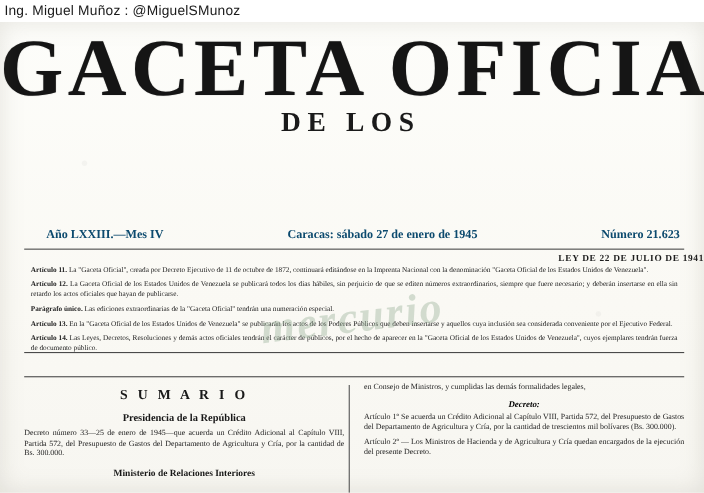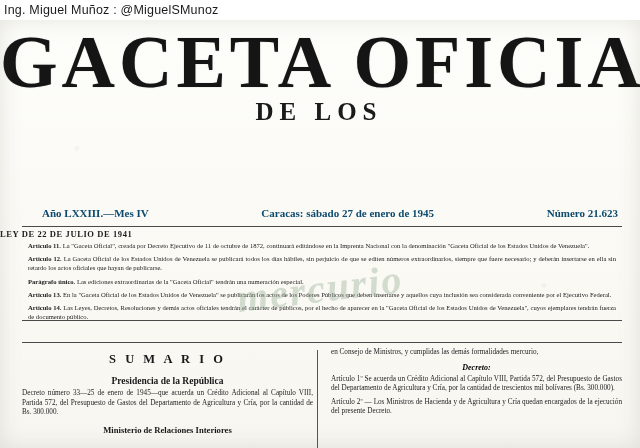--- a/index.html
+++ b/index.html
@@ -102,21 +102,21 @@
     left:22px;right:18px;
     height:1px;
     background:#4a4a4a;
   }
   .rule-top{top:206px;}
   .rule-bot{top:300px;}
   .law-head{
     position:absolute;
     left:0;right:0;
     top:209px;
-    text-align:left;
+    text-align:right;
     font-size:8.5px;
     font-weight:bold;
     letter-spacing:0.6px;
     color:#1d1d1d;
   }
   .law-body{
     position:absolute;
     left:28px;right:24px;
     top:221px;
     font-size:6.6px;
@@ -264,21 +264,21 @@
         <div class="sumario">S U M A R I O</div>
         <div class="sec-title">Presidencia de la República</div>
         <div class="body-text">
           <p>Decreto número 33—25 de enero de 1945—que acuerda un Crédito Adicional al Capítulo VIII, Partida 572, del Presupuesto de Gastos del Departamento de Agricultura y Cría, por la cantidad de Bs. 300.000.</p>
         </div>
         <div class="sec-title small">Ministerio de Relaciones Interiores</div>
       </div>
 
       <div class="col rcol">
         <div class="body-text">
-          <p>en Consejo de Ministros, y cumplidas las demás formalidades mercurio,</p>
+          <p>en Consejo de Ministros, y cumplidas las demás formalidades legales,</p>
         </div>
         <div class="decreto">Decreto:</div>
         <div class="body-text">
           <p>Artículo 1º  Se acuerda un Crédito Adicional al Capítulo VIII, Partida 572, del Presupuesto de Gastos del Departamento de Agricultura y Cría, por la cantidad de trescientos mil bolívares (Bs. 300.000).</p>
           <p>Artículo 2º — Los Ministros de Hacienda y de Agricultura y Cría quedan encargados de la ejecución del presente Decreto.</p>
         </div>
       </div>
     </div>
 
     <div class="watermark">mercurio</div>

